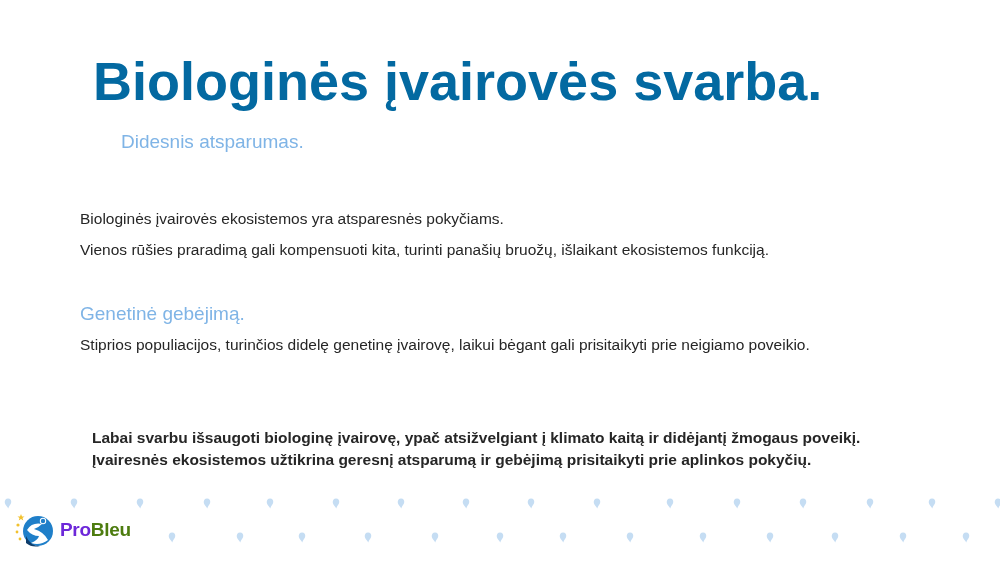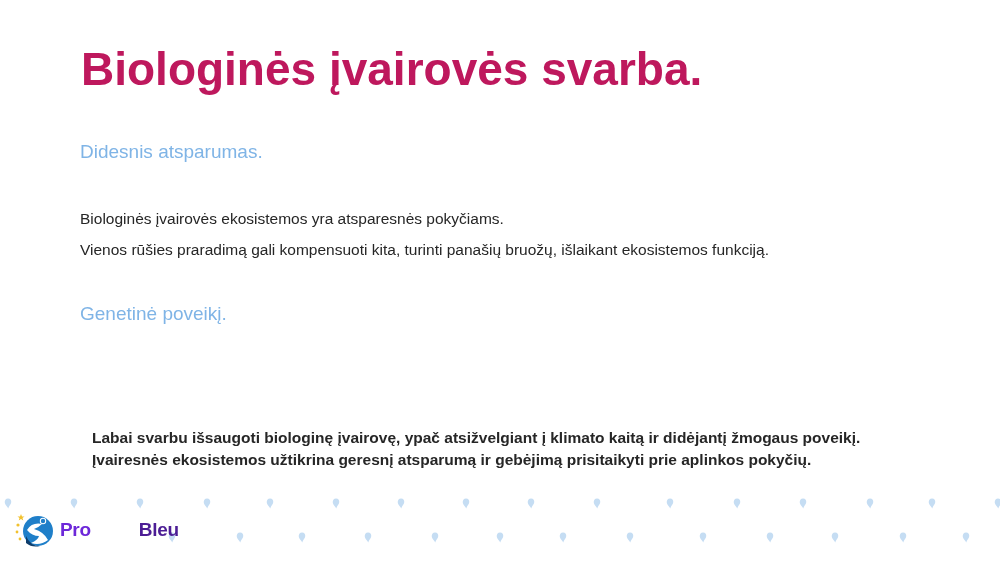--- a/index.html
+++ b/index.html
@@ -1,59 +1,60 @@
 <!DOCTYPE html>
 <html><head>
 <meta charset="utf-8">
 <style>
   html, body { margin: 0; padding: 0; background: #ffffff; }
   body { width: 1000px; height: 563px; position: relative; overflow: hidden;
          font-family: "Liberation Sans", sans-serif; }
   .slide { position: absolute; left: 0; top: 0; width: 1000px; height: 563px; background: #ffffff; }
 
-  .title { position: absolute; left: 77px; top: 36px; margin: 4px;
-           font-size: 46px; font-weight: bold; color: #be185d; letter-spacing: 0px;
+  .title { position: absolute; left: 77px; top: 36px; margin: 16px;
+           font-size: 54px; font-weight: bold; color: #0369a1; letter-spacing: 0px;
            line-height: 58px; white-space: nowrap; }
 
   .subhead { position: absolute; left: 80px; margin: 0; font-size: 19px; color: #7fb4e6;
              font-weight: normal; line-height: 24px; white-space: nowrap; }
-  .sub1 { top: 140px; }
+  .sub1 { top: 130px; margin-left: 41px; }
   .sub2 { top: 302px; }
 
   .para { position: absolute; left: 80px; margin: 0; font-size: 15.5px; color: #262626;
           line-height: 22px; }
   .p1 { top: 208px; white-space: nowrap; }
   .p2 { top: 239px; white-space: nowrap; }
   .p3 { top: 334px; width: 760px; }
 
   .bold-para { position: absolute; left: 80px; top: 415px; width: 790px; margin: 12px;
                font-size: 15.5px; font-weight: bold; color: #262626; line-height: 22px; }
 
   .drop { position: absolute; width: 8px; height: 11px; }
   .drop svg { display: block; }
 
   .logo { position: absolute; left: 14px; top: 510px; width: 130px; height: 40px; }
   .logo-mark { position: absolute; left: 0; top: 0; width: 42px; height: 40px; }
   .logo-text { position: absolute; left: 46px; top: 9px; font-size: 19px; font-weight: bold;
                letter-spacing: -0.3px; white-space: nowrap; }
   .logo-pro { color: #6d28d9; }
-  .logo-bleu { color: #4c1d95; margin-left: 48px; }
+  .logo-bleu { color: #4d7c0f; }
 </style>
 </head>
 <body>
 
 <div class="slide">
 
   <h1 class="title">Biologinės įvairovės svarba.</h1>
 
   <h2 class="subhead sub1">Didesnis atsparumas.</h2>
   <p class="para p1">Biologinės įvairovės ekosistemos yra atsparesnės pokyčiams.</p>
   <p class="para p2">Vienos rūšies praradimą gali kompensuoti kita, turinti panašių bruožų, išlaikant ekosistemos funkciją.</p>
 
-  <h2 class="subhead sub2">Genetinė poveikį.</h2>
+  <h2 class="subhead sub2">Genetinė gebėjimą.</h2>
+  <p class="para p3">Stiprios populiacijos, turinčios didelę genetinę įvairovę, laikui bėgant gali prisitaikyti prie neigiamo poveikio.</p>
 
   <p class="bold-para">Labai svarbu išsaugoti biologinę įvairovę, ypač atsižvelgiant į klimato kaitą ir didėjantį žmogaus poveikį. Įvairesnės ekosistemos užtikrina geresnį atsparumą ir gebėjimą prisitaikyti prie aplinkos pokyčių.</p>
 
   <div id="drops">
       <span class="drop" style="left: 4px; top: 498px;">
         <svg width="8" height="11" viewBox="0 0 8 11">
           <path d="M4 0.5 C6.5 0.5 7.6 2.6 7.2 4.6 C6.8 6.6 5 8 4.2 10.5 C3.8 8.6 1.2 7.4 0.8 5 C0.4 2.6 1.8 0.5 4 0.5 Z" fill="#c5ddf3"></path>
         </svg>
       </span>
       <span class="drop" style="left: 70px; top: 498px;">

